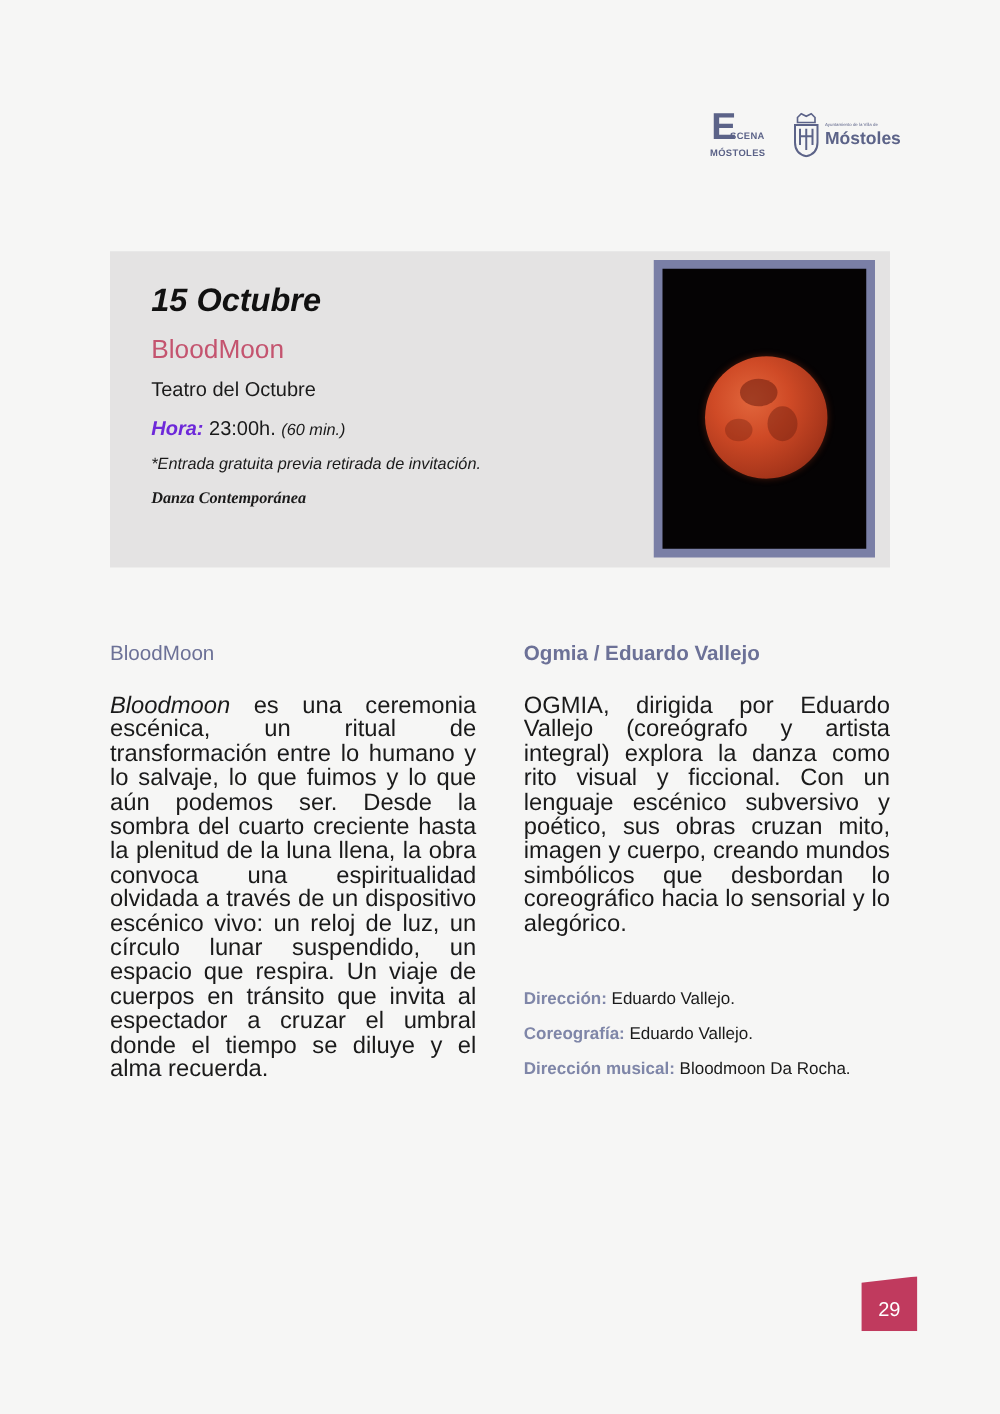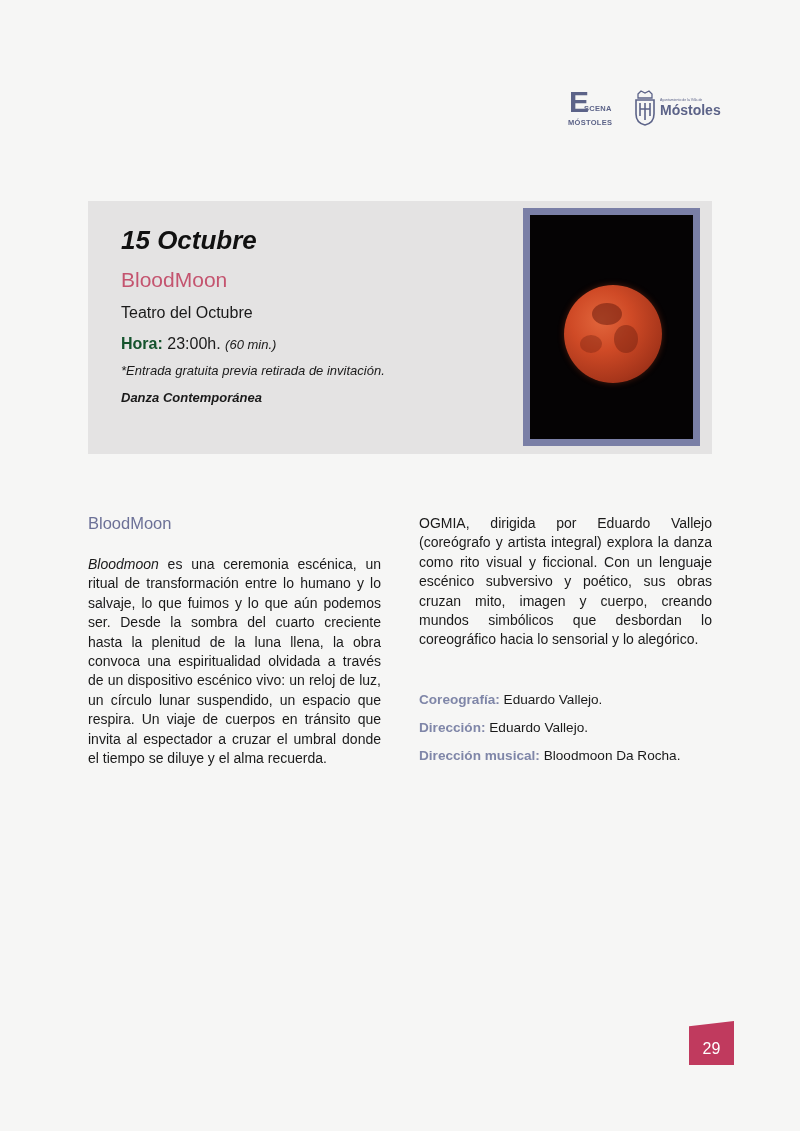--- a/index.html
+++ b/index.html
@@ -18,40 +18,40 @@
   .shield { width: 22px; height: 36px; }
   .mostoles-text { display: flex; flex-direction: column; }
   .mostoles-small { font-family: "Liberation Sans", sans-serif; font-size: 3.5px; color: #5c6388; line-height: 5px; }
   .mostoles-big { font-family: "Liberation Sans", sans-serif; font-weight: bold; font-size: 14px; color: #5c6388; line-height: 15px; }
 
   .event-box { position: absolute; left: 88px; top: 201px; width: 624px; height: 253px; background: #e4e3e3; }
   .event-date { position: absolute; left: 33px; top: 24px; font-family: "Liberation Sans", sans-serif; font-style: italic; font-weight: bold; font-size: 26px; color: #111; }
   .event-title { position: absolute; left: 33px; top: 67px; font-family: "Liberation Sans", sans-serif; font-size: 21px; color: #c4546f; }
   .event-venue { position: absolute; left: 33px; top: 103px; font-family: "Liberation Sans", sans-serif; font-size: 16px; color: #1a1a1a; }
   .event-time { position: absolute; left: 33px; top: 134px; font-family: "Liberation Sans", sans-serif; font-size: 16px; color: #1a1a1a; }
-  .event-time .lbl { color: #14532d; font-weight: bold; }
+  .event-time .lbl { color: #6d28d9; font-weight: bold; font-style: italic; }
   .event-time .dur { font-style: italic; font-size: 13px; }
   .event-note { position: absolute; left: 33px; top: 162px; font-family: "Liberation Sans", sans-serif; font-style: italic; font-size: 13px; color: #1a1a1a; }
-  .event-genre { position: absolute; left: 33px; top: 189px; font-family: Liberation Sans, sans-serif; font-style: italic; font-weight: bold; font-size: 13px; color: #1a1a1a; }
+  .event-genre { position: absolute; left: 33px; top: 189px; font-family: Liberation Serif, serif; font-style: italic; font-weight: bold; font-size: 13px; color: #1a1a1a; }
 
   .photo-frame { position: absolute; left: 435px; top: 7px; width: 177px; height: 238px; background: #7a7fa6; box-sizing: border-box; padding: 7px; }
   .photo { width: 100%; height: 100%; background: #050304; position: relative; }
   .moon { position: absolute; left: 34px; top: 70px; width: 98px; height: 98px; border-radius: 50%;
     background: radial-gradient(circle at 38% 36%, #e2663c 0%, #cf4a26 35%, #a8361b 70%, #7a2210 100%);
     box-shadow: 0 0 6px rgba(200,70,30,0.35); }
   .moon .mare1 { position: absolute; left: 28px; top: 18px; width: 30px; height: 22px; border-radius: 50%; background: rgba(110,30,15,0.55); }
   .moon .mare2 { position: absolute; left: 50px; top: 40px; width: 24px; height: 28px; border-radius: 50%; background: rgba(110,30,15,0.45); }
   .moon .mare3 { position: absolute; left: 16px; top: 50px; width: 22px; height: 18px; border-radius: 50%; background: rgba(120,35,18,0.4); }
 
   .col { position: absolute; top: 514px; width: 293px; font-family: "Liberation Sans", sans-serif; }
   .col-left { left: 88px; }
   .col-right { left: 419px; }
   .col h2 { margin: 0 0 22px 0; font-size: 16.5px; font-weight: normal; color: #6c7197; }
   .col-right h2 { font-weight: bold; }
-  .col p { margin: 0; font-size: 14px; line-height: 19.4px; text-align: justify; color: #1a1a1a; }
+  .col p { margin: 0; font-size: 19px; line-height: 19.4px; text-align: justify; color: #1a1a1a; }
   .col p em { font-style: italic; }
   .credits { margin-top: 42px; }
   .credit { font-size: 13.6px; margin-bottom: 13px; color: #1a1a1a; }
   .credit .lbl { color: #7f86a8; font-weight: bold; }
 
   .page-num { position: absolute; left: 689px; top: 1021px; width: 45px; height: 44px; background: #c03a5e;
     clip-path: polygon(0 12%, 100% 0, 100% 100%, 0 100%); display: flex; align-items: center; justify-content: center; }
   .page-num span { color: #fff; font-family: "Liberation Sans", sans-serif; font-size: 16px; margin-top: 12px; }
 </style>
 </head>
@@ -98,28 +98,29 @@
     </div>
   </div>
 </div>
 
 <div class="col col-left">
   <h2>BloodMoon</h2>
   <p><em>Bloodmoon</em><span> es una ceremonia escénica, un ritual de transformación entre lo humano y lo salvaje, lo que fuimos y lo que aún podemos ser. Desde la sombra del cuarto creciente hasta la plenitud de la luna llena, la obra convoca una espiritualidad olvidada a través de un dispositivo escénico vivo: un reloj de luz, un círculo lunar suspendido, un espacio que respira. Un viaje de cuerpos en tránsito que invita al espectador a cruzar el umbral donde el tiempo se diluye y el alma recuerda.</span></p>
 </div>
 
 <div class="col col-right">
+  <h2>Ogmia / Eduardo Vallejo</h2>
   <p>OGMIA, dirigida por Eduardo Vallejo (coreógrafo y artista integral) explora la danza como rito visual y ficcional. Con un lenguaje escénico subversivo y poético, sus obras cruzan mito, imagen y cuerpo, creando mundos simbólicos que desbordan lo coreográfico hacia lo sensorial y lo alegórico.</p>
   <div class="credits">
     <div class="credit">
-      <span class="lbl">Coreografía:</span>
+      <span class="lbl">Dirección:</span>
       <span>Eduardo Vallejo.</span>
     </div>
     <div class="credit">
-      <span class="lbl">Dirección:</span>
+      <span class="lbl">Coreografía:</span>
       <span>Eduardo Vallejo.</span>
     </div>
     <div class="credit">
       <span class="lbl">Dirección musical:</span>
       <span>Bloodmoon Da Rocha.</span>
     </div>
   </div>
 </div>
 
 <div class="page-num">

